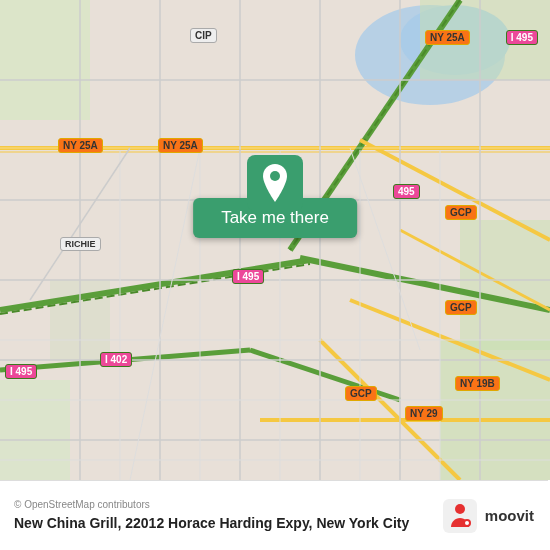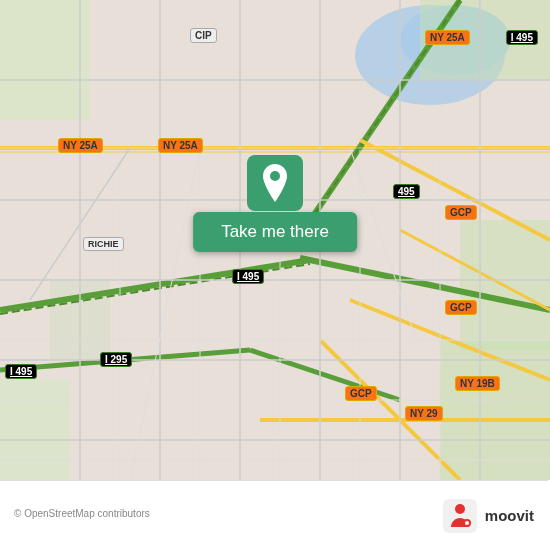--- a/index.html
+++ b/index.html
@@ -67,21 +67,21 @@
       font-size: 15px;
       font-weight: bold;
       color: #333;
     }
 
     
     #take-me-there-btn {
       position: absolute;
       left: 50%;
       transform: translateX(-50%);
-      top: 212px;
+      top: 198px;
       background-color: #3a9e6e;
       color: white;
       border: none;
       border-radius: 6px;
       padding: 10px 28px;
       font-size: 17px;
       font-weight: 500;
       cursor: pointer;
       z-index: 10;
       white-space: nowrap;
@@ -117,24 +117,23 @@
       white-space: nowrap;
     }
 
     .road-badge.yellow {
       background: #f97316;
       border-color: #e0a800;
       color: #333;
     }
 
     .road-badge.green {
-      background: #000000;
+      background: #ec4899;
       border-color: #3a7a1e;
       color: white;
-      text-decoration: underline;
     }
   </style>
 </head>
 <body>
 
 <div id="map-container">
 
   <svg class="map-bg" viewBox="0 0 550 480" xmlns="http://www.w3.org/2000/svg">
 
     <rect width="550" height="480" fill="#e8e0d8"></rect>
@@ -198,44 +197,45 @@
     <line x1="200" y1="148" x2="130" y2="480" stroke="#ddd" stroke-width="1"></line>
     <line x1="350" y1="148" x2="420" y2="350" stroke="#ddd" stroke-width="1"></line>
   </svg>
 
   <div class="road-badge yellow" style="top:30px; left:425px;">NY 25A</div>
   <div class="road-badge yellow" style="top:138px; left:58px;">NY 25A</div>
   <div class="road-badge yellow" style="top:138px; left:158px;">NY 25A</div>
   <div class="road-badge green" style="top:30px; right:12px;">I 495</div>
   <div class="road-badge green" style="top:184px; left:393px;">495</div>
   <div class="road-badge green" style="top:269px; left:232px;">I 495</div>
-  <div class="road-badge green" style="top:352px; left:100px;">I 295</div>
+  <div class="road-badge green" style="top:352px; left:100px;">I 402</div>
   <div class="road-badge green" style="top:364px; left:5px;">I 495</div>
   <div class="road-badge yellow" style="top:205px; left:445px;">GCP</div>
   <div class="road-badge yellow" style="top:300px; left:445px;">GCP</div>
   <div class="road-badge yellow" style="top:386px; left:345px;">GCP</div>
   <div class="road-badge yellow" style="top:406px; left:405px;">NY 29</div>
   <div class="road-badge yellow" style="top:376px; left:455px;">NY 19B</div>
   <div class="road-badge" style="top:28px; left:190px; background:#eee;">CIP</div>
-  <div class="road-badge" style="top:237px; left:83px; background:#eee; font-size:9px;">RICHIE</div>
+  <div class="road-badge" style="top:237px; left:60px; background:#eee; font-size:9px;">RICHIE</div>
 
   <div id="pin-icon-container">
 
     <svg width="32" height="38" viewBox="0 0 32 38" fill="none" xmlns="http://www.w3.org/2000/svg">
       <path d="M16 0C9.4 0 4 5.4 4 12c0 9 12 26 12 26s12-17 12-26c0-6.6-5.4-12-12-12z" fill="white"></path>
       <circle cx="16" cy="12" r="5" fill="#3a9e6e"></circle>
     </svg>
   </div>
 
   <button id="take-me-there-btn">Take me there</button>
 </div>
 
 <div id="info-bar">
   <div class="info-text-block">
     <div class="copyright-text">© OpenStreetMap contributors</div>
+    <div class="location-title">New China Grill, 22012 Horace Harding Expy, New York City</div>
   </div>
   <div class="moovit-logo">
 
     <svg width="34" height="34" viewBox="0 0 34 34" xmlns="http://www.w3.org/2000/svg">
       <rect width="34" height="34" rx="6" fill="#f0f0f0"></rect>
 
       <circle cx="17" cy="10" r="5" fill="#e63030"></circle>
       <path d="M8 28c0-5 4-9 9-9s9 4 9 9" fill="#e63030"></path>
 
       <circle cx="24" cy="24" r="4" fill="#e63030"></circle>

